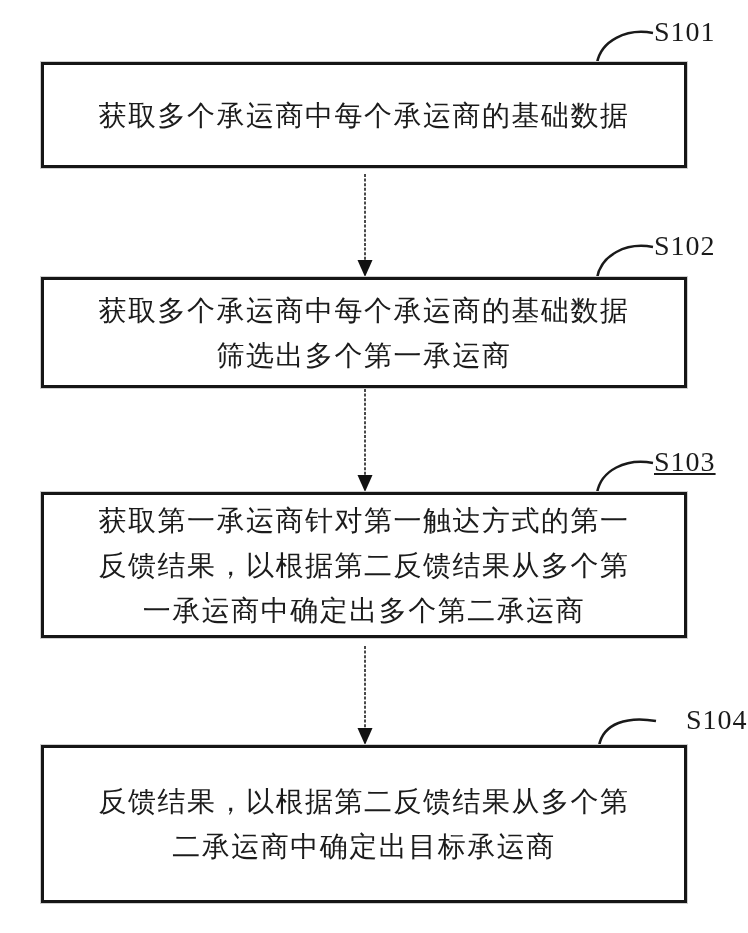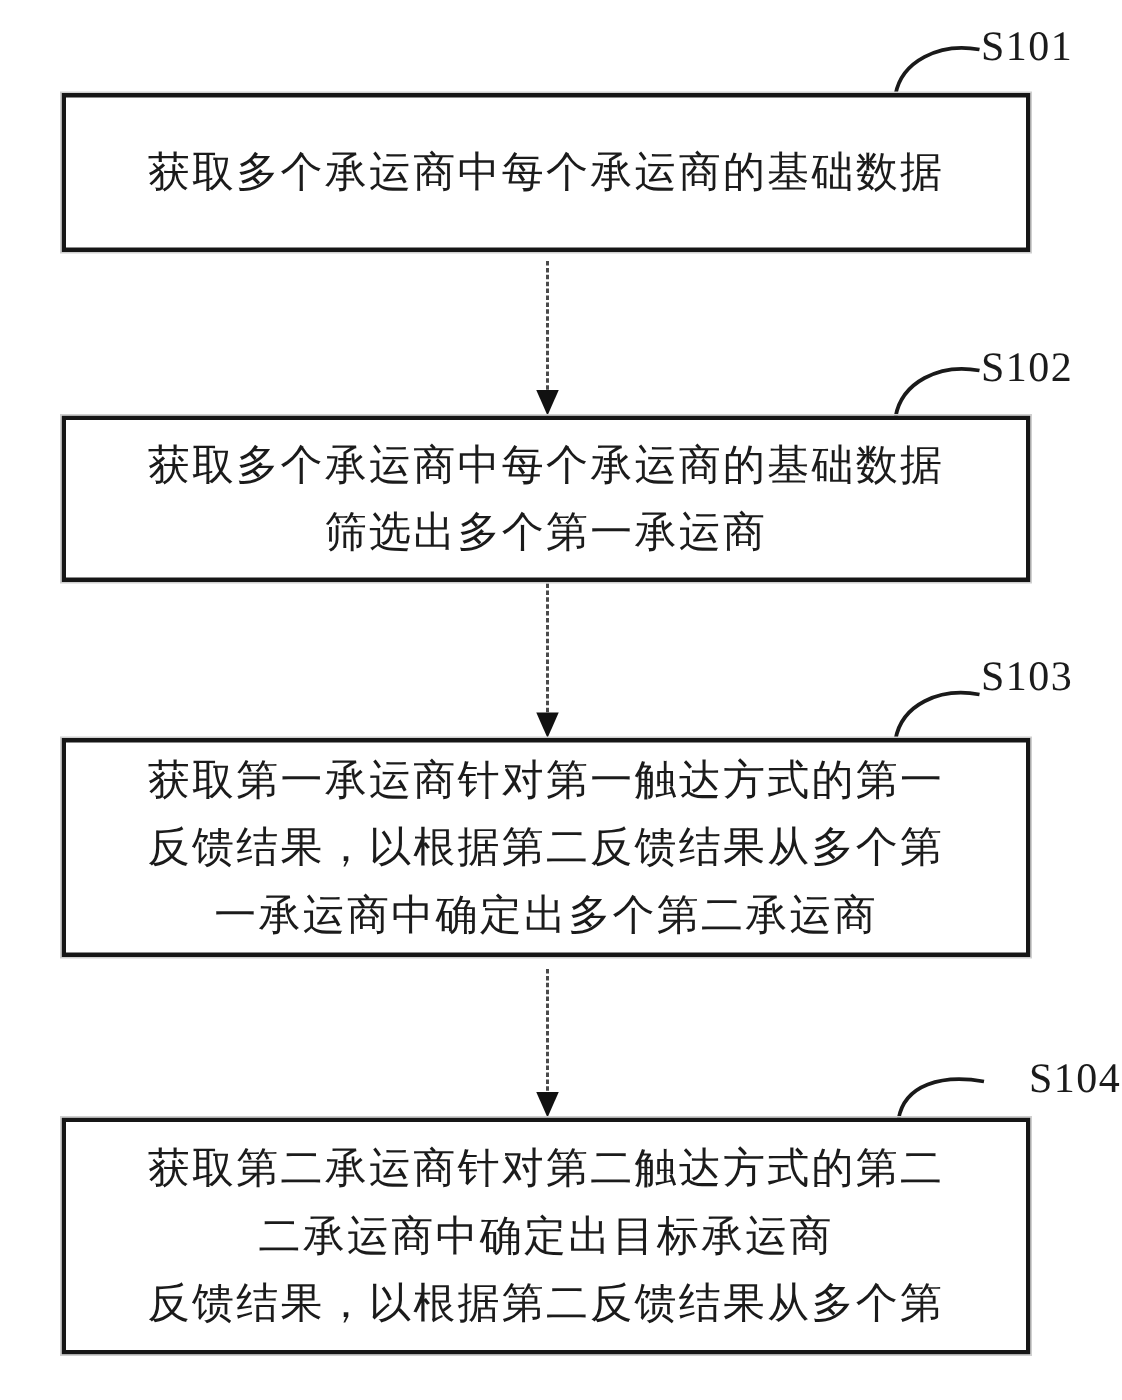--- a/index.html
+++ b/index.html
@@ -52,21 +52,21 @@
     position: absolute;
     left: 654px;
     font-size: 28px;
     line-height: 28px;
     color: #1b1b1b;
     letter-spacing: 1px;
     white-space: nowrap;
   }
   #label-s101 { top: 18px; text-align: right; }
   #label-s102 { top: 232px; }
-  #label-s103 { top: 438px; }
+  #label-s103 { top: 448px; text-decoration: underline; }
   #label-s104 { top: 706px; margin-left: 32px; }
 </style>
 </head>
 <body>
 
 <div class="page">
 
   <svg class="overlay" viewBox="0 0 748 933" xmlns="http://www.w3.org/2000/svg">
 
     <g>
@@ -97,23 +97,22 @@
     <div class="line">筛选出多个第一承运商</div>
   </div>
 
   <div class="step-box" id="box-s103">
     <div class="line">获取第一承运商针对第一触达方式的第一</div>
     <div class="line">反馈结果，以根据第二反馈结果从多个第</div>
     <div class="line">一承运商中确定出多个第二承运商</div>
   </div>
 
   <div class="step-box" id="box-s104">
-    <div class="line">获取第二承运商针对第二触达方式的第二</div>
+    <div class="line">反馈结果，以根据第二反馈结果从多个第</div>
     <div class="line">二承运商中确定出目标承运商</div>
-    <div class="line">反馈结果，以根据第二反馈结果从多个第</div>
   </div>
 
   <div class="step-label" id="label-s101">S101</div>
   <div class="step-label" id="label-s102">S102</div>
   <div class="step-label" id="label-s103">S103</div>
   <div class="step-label" id="label-s104">S104</div>
 
 </div>
 
 </body></html>

